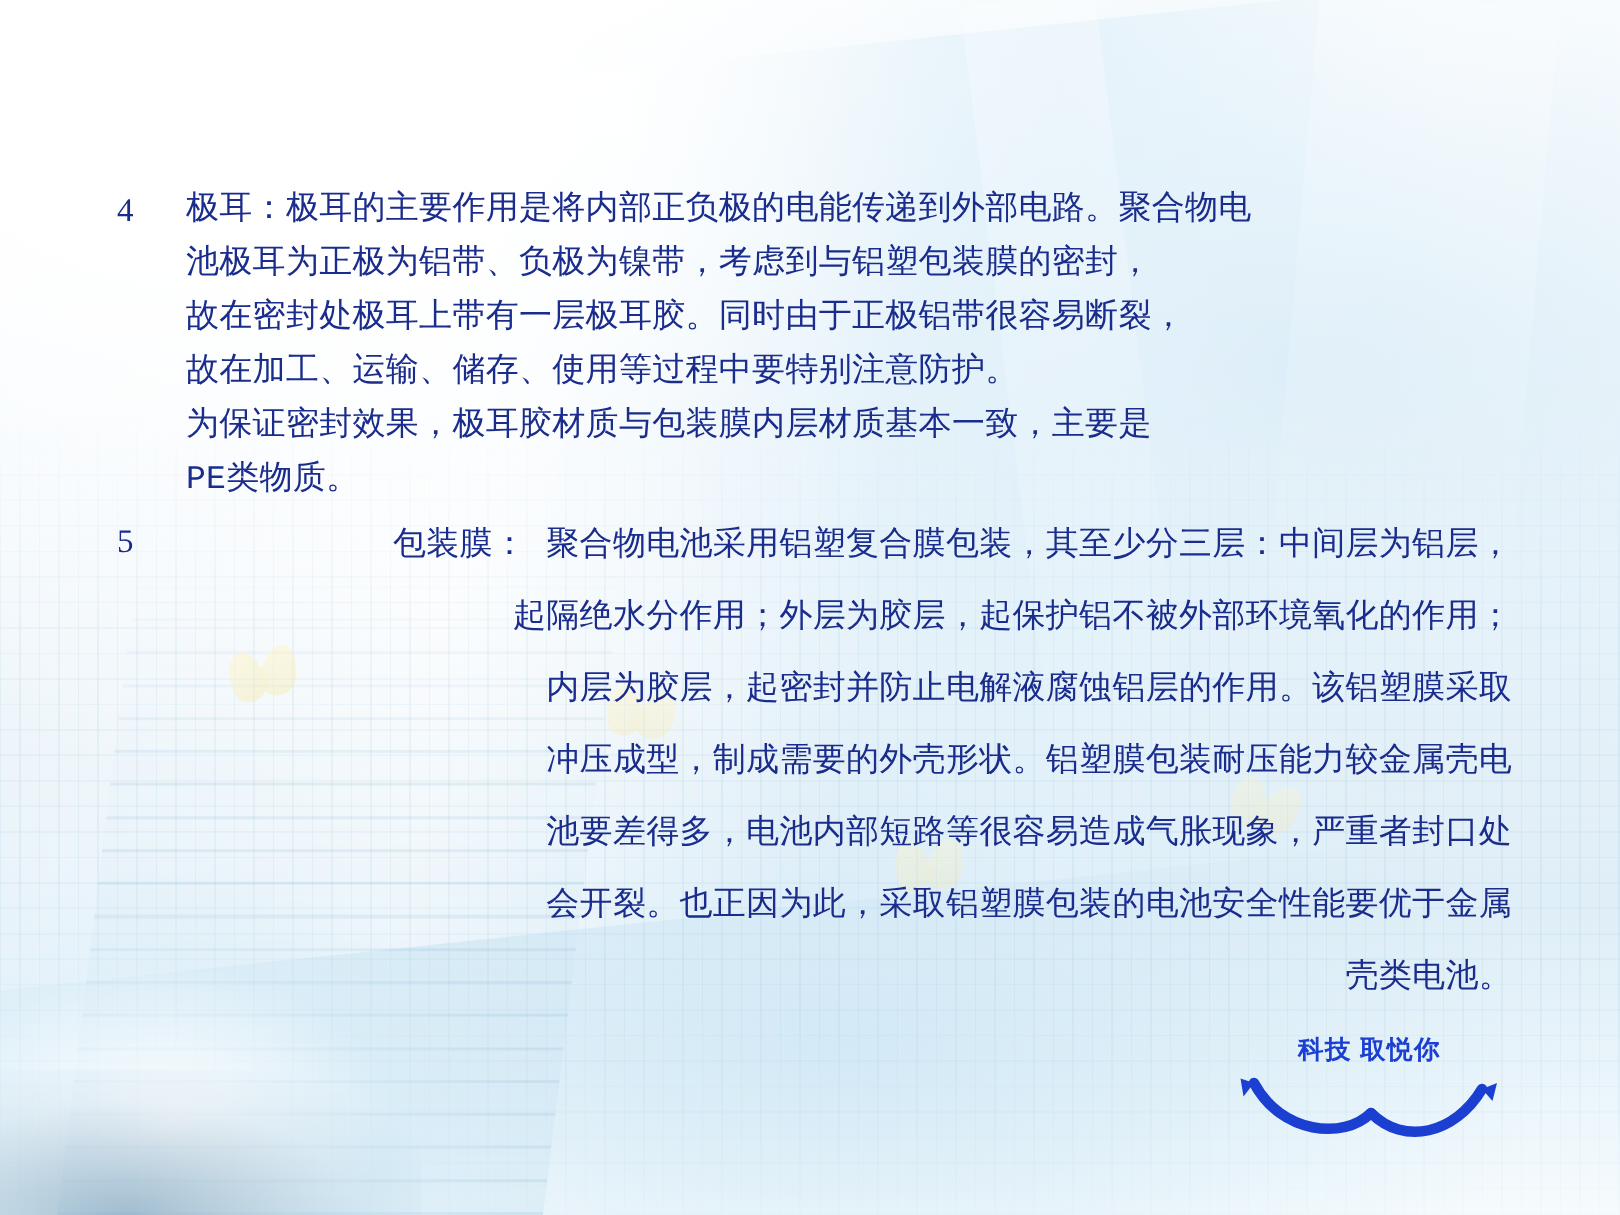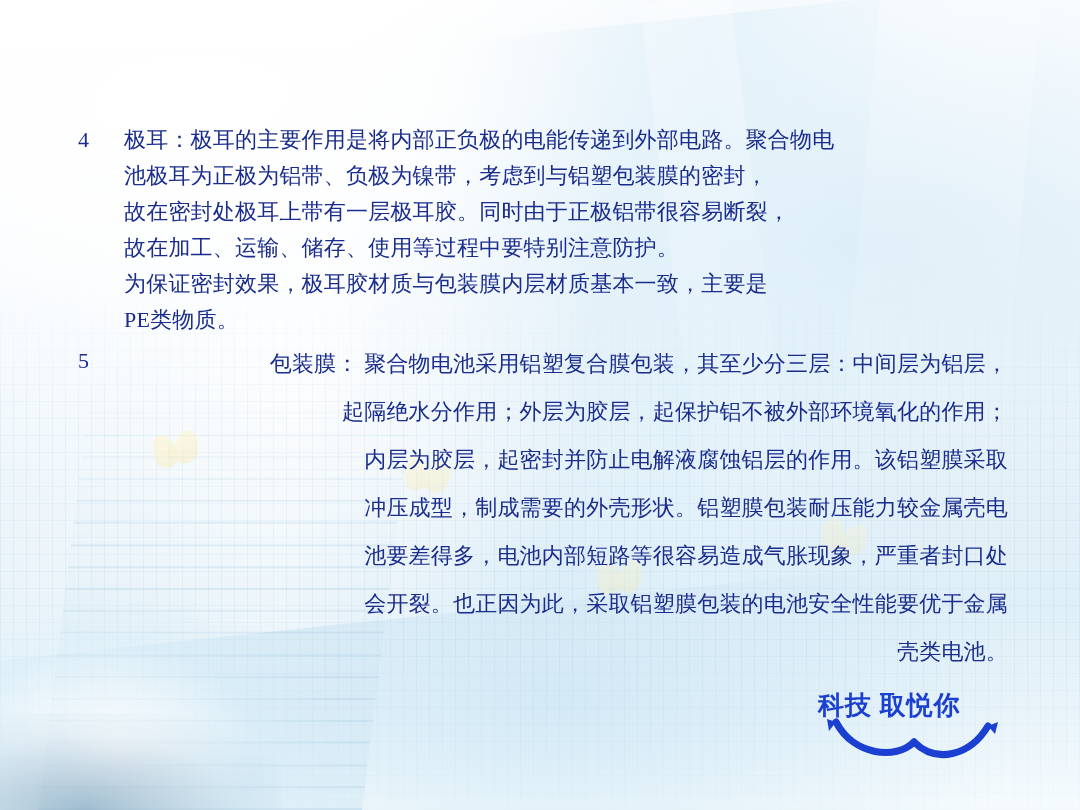--- a/index.html
+++ b/index.html
@@ -134,20 +134,21 @@
   }
   .item-body {
     flex: 1 1 auto;
   }
   .para {
     font-size: 22px;
     line-height: 36px;
     color: #1a2c8c;
     letter-spacing: 0.2px;
     white-space: pre-wrap;
+    font-family: Liberation Mono, monospace;
   }
   .item-5 .item-num { line-height: 41px; }
   .item-5 .para {
     line-height: 48px;
     text-align: right;
   }
   .item-5 {
     margin-top: 2px;
   }
 
@@ -157,21 +158,22 @@
     right: 72px;
     bottom: 48px;
     width: 190px;
     height: 74px;
   }
   .logo-text {
     position: absolute;
     top: 0;
     left: 0;
     width: 190px;
-    font-size: 26px;
+    text-align: center;
+    font-size: 17px;
     font-weight: bold;
     color: #1b3fd0;
     letter-spacing: 1px;
     font-family: "Liberation Serif", "DejaVu Serif", serif;
   }
   .logo-swoosh {
     position: absolute;
     left: 0;
     top: 28px;
     width: 190px;

